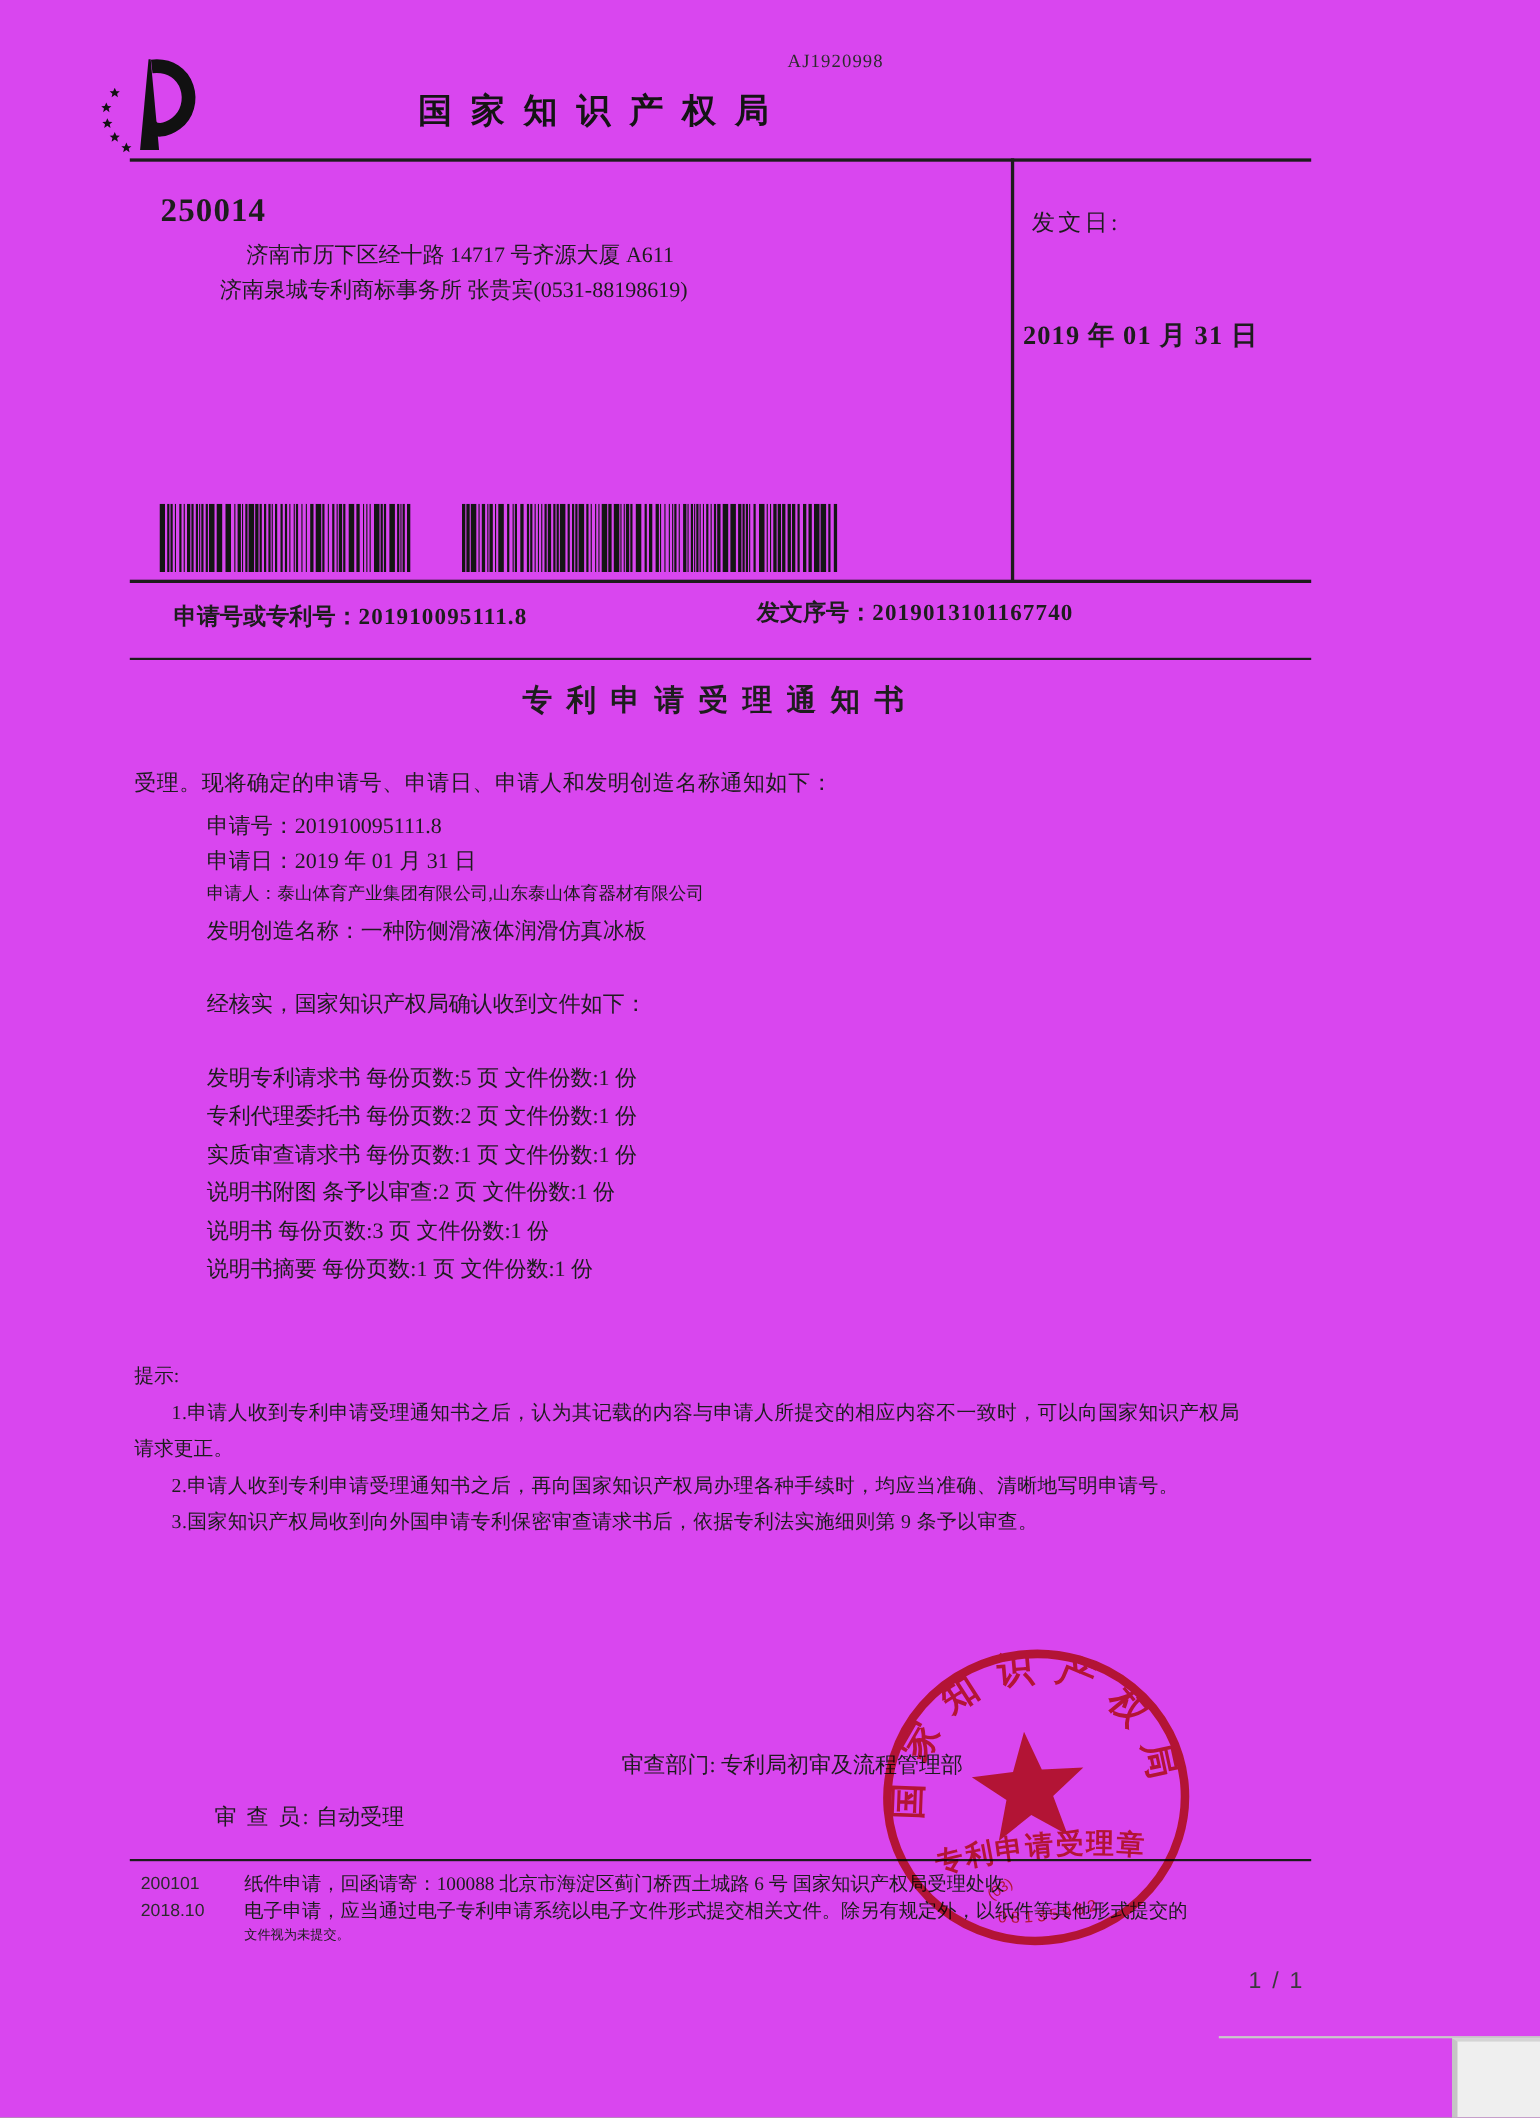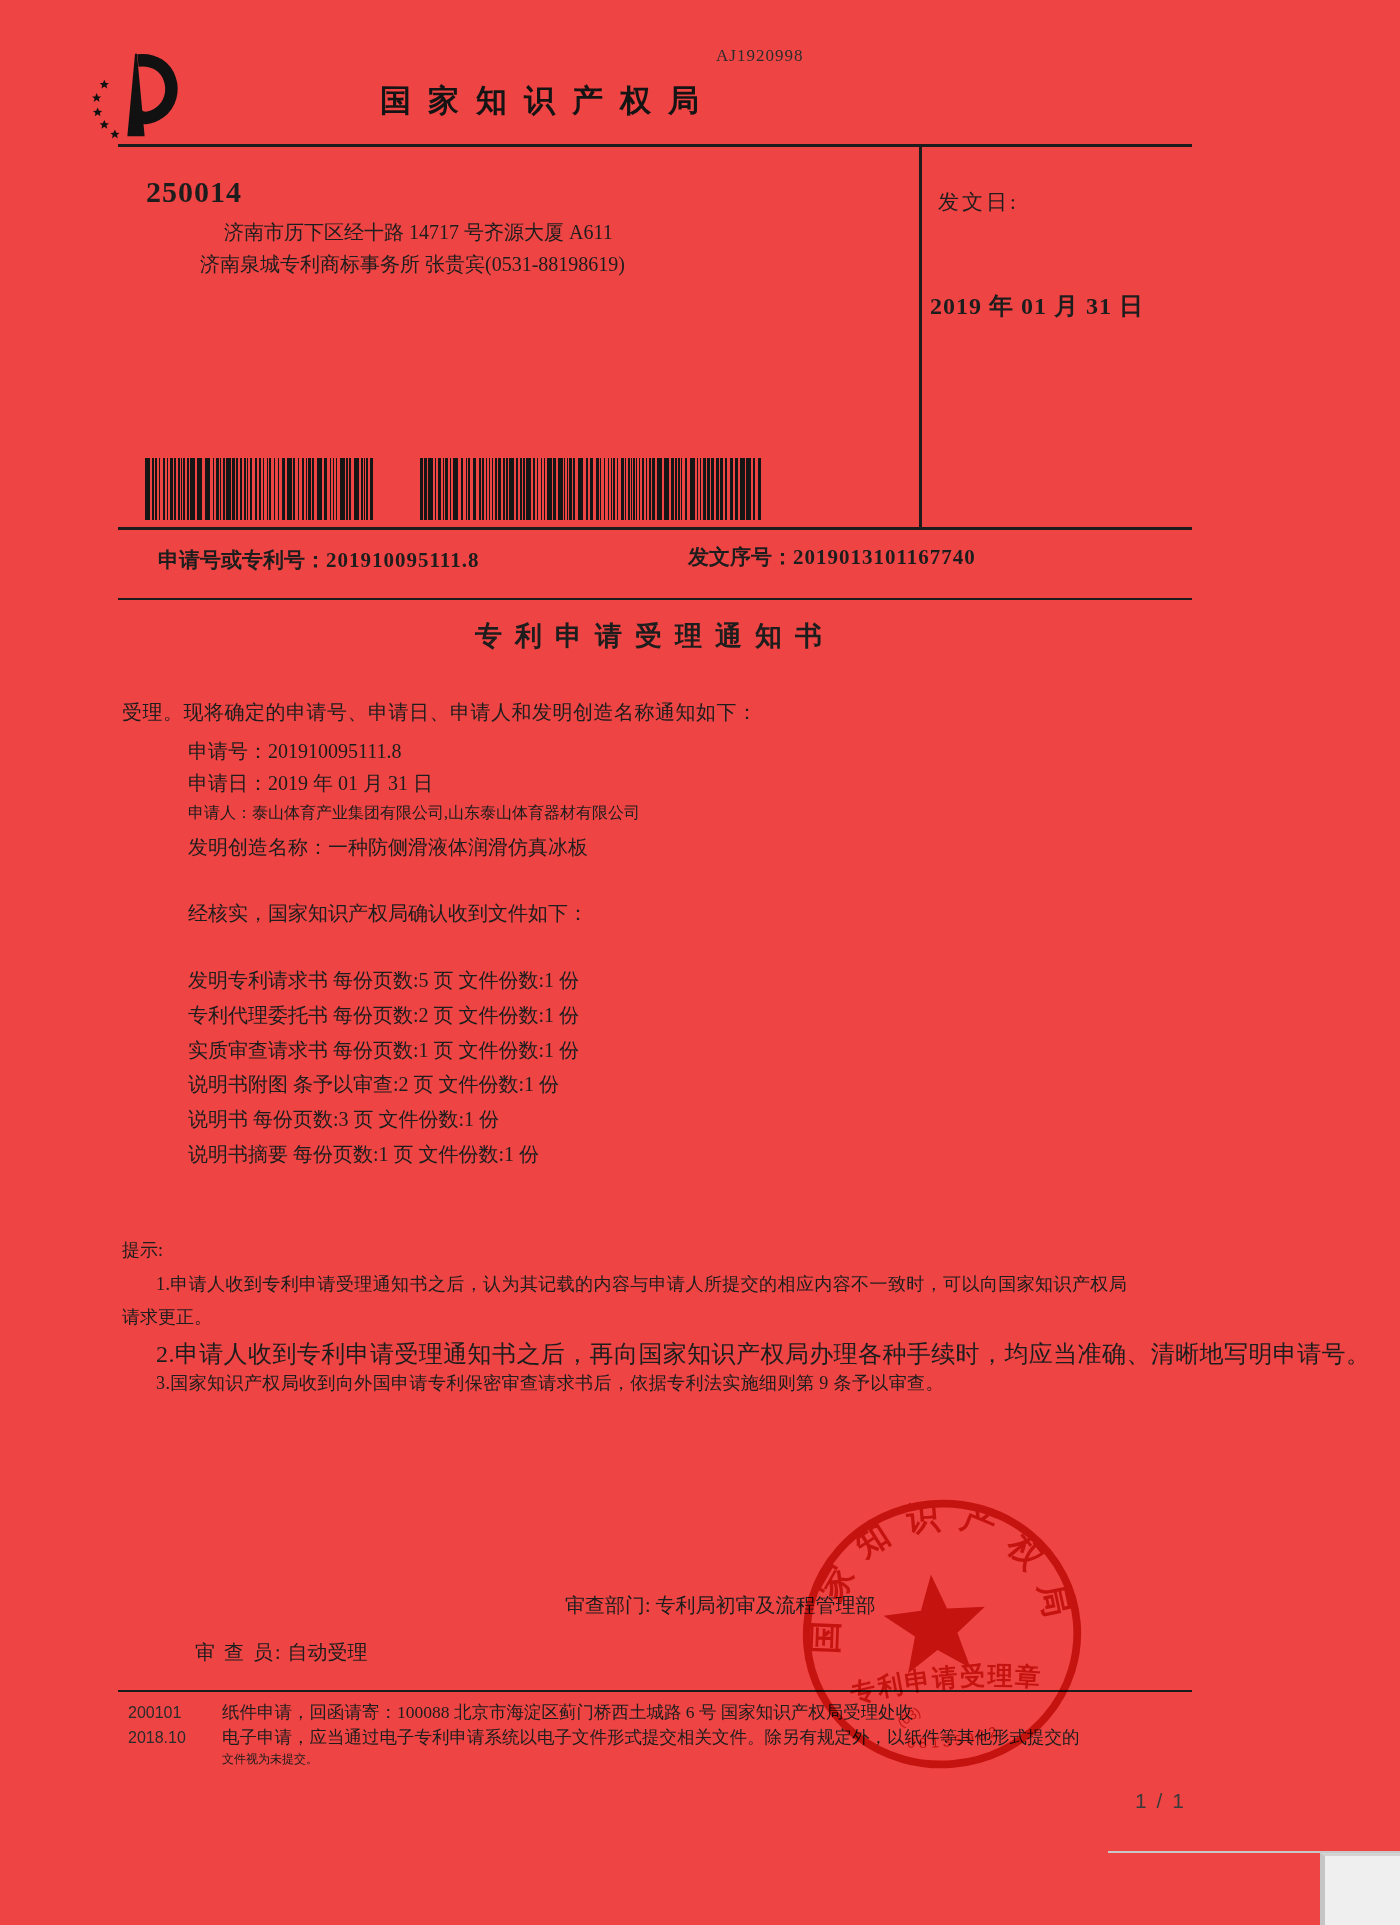--- a/index.html
+++ b/index.html
@@ -1,18 +1,18 @@
 <!DOCTYPE html>
 <html><head>
 <meta charset="utf-8">
 <style>
   html,body{margin:0;padding:0;background:#9a9a9a;}
   .page{
     position:relative;width:1400px;height:1925px;margin:0 auto;
-    background:#ef4444;overflow:hidden;
+    background:#d946ef;overflow:hidden;
     font-family:"Liberation Serif","DejaVu Serif",serif;color:#1d1d1d;
   }
   .t{position:absolute;white-space:nowrap;line-height:1.2;}
   .sans{font-family:"Liberation Sans","DejaVu Sans",sans-serif;}
   .rule{position:absolute;background:#1c1c1c;}
   .barcode{position:absolute;overflow:hidden;}
   .barcode i{position:absolute;top:0;bottom:0;background:#151515;}
   .seal{position:absolute;left:796px;top:1488px;width:292px;height:292px;
         transform:rotate(-5deg);opacity:.9;mix-blend-mode:multiply;}
   .artifact{position:absolute;}
@@ -223,21 +223,21 @@
   <div class="t" style="left:188px;top:968px;font-size:20px;">发明专利请求书 每份页数:5 页 文件份数:1 份</div>
   <div class="t" style="left:188px;top:1003px;font-size:20px;">专利代理委托书 每份页数:2 页 文件份数:1 份</div>
   <div class="t" style="left:188px;top:1038px;font-size:20px;">实质审查请求书 每份页数:1 页 文件份数:1 份</div>
   <div class="t" style="left:188px;top:1072px;font-size:20px;">说明书附图 条予以审查:2 页 文件份数:1 份</div>
   <div class="t" style="left:188px;top:1107px;font-size:20px;">说明书 每份页数:3 页 文件份数:1 份</div>
   <div class="t" style="left:188px;top:1142px;font-size:20px;">说明书摘要 每份页数:1 页 文件份数:1 份</div>
 
   <div class="t" style="left:122px;top:1240px;font-size:18px;">提示:</div>
   <div class="t" style="left:156px;top:1274px;font-size:18px;letter-spacing:0.4px;">1.申请人收到专利申请受理通知书之后，认为其记载的内容与申请人所提交的相应内容不一致时，可以向国家知识产权局</div>
   <div class="t" style="left:122px;top:1307px;font-size:18px;">请求更正。</div>
-  <div class="t" style="left:156px;top:1340px;font-size:24px;letter-spacing:0.4px;">2.申请人收到专利申请受理通知书之后，再向国家知识产权局办理各种手续时，均应当准确、清晰地写明申请号。</div>
+  <div class="t" style="left:156px;top:1340px;font-size:18px;letter-spacing:0.4px;">2.申请人收到专利申请受理通知书之后，再向国家知识产权局办理各种手续时，均应当准确、清晰地写明申请号。</div>
   <div class="t" style="left:156px;top:1373px;font-size:18px;letter-spacing:0.4px;">3.国家知识产权局收到向外国申请专利保密审查请求书后，依据专利法实施细则第 9 条予以审查。</div>
 
   <div class="t" style="left:195px;top:1596px;font-size:20px;margin-top:44px;">
     <span style="letter-spacing:2px;">审 查 员:</span>
     <span>自动受理</span>
   </div>
   <div class="t" style="left:565px;top:1593px;font-size:20px;">
     <span>审查部门:</span>
     <span>专利局初审及流程管理部</span>
   </div>

